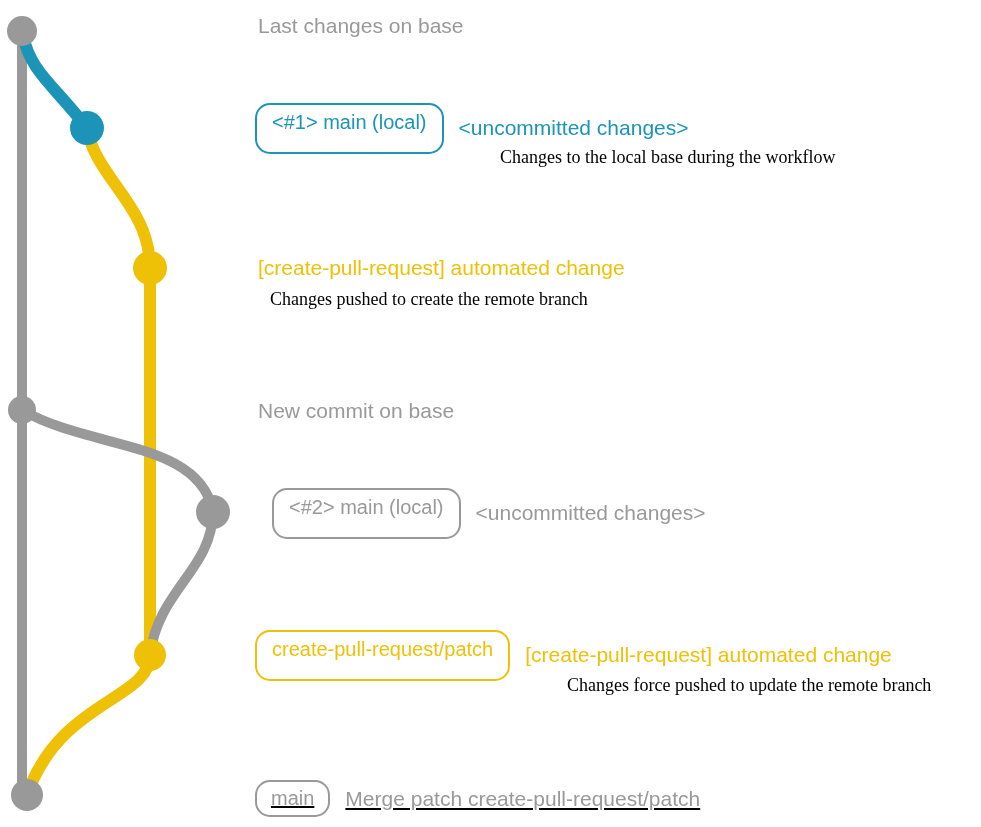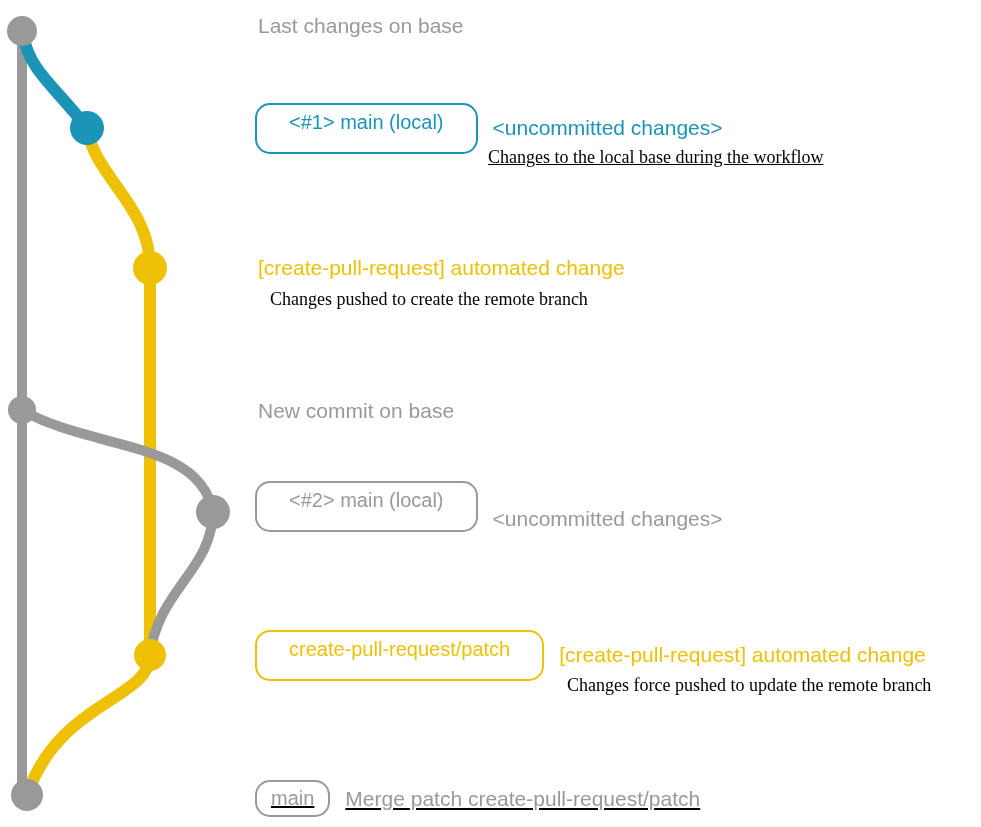--- a/index.html
+++ b/index.html
@@ -37,21 +37,21 @@
     display: flex;
     align-items: center;
     gap: 15px;
     height: 38px;
   }
   .badge {
     display: inline-block;
     box-sizing: border-box;
     height: 51px;
     line-height: 34px;
-    padding: 0 32px;
+    padding: 0 15px;
     border: 2px solid;
     border-radius: 15px;
     font-size: 20px;
     white-space: nowrap;
   }
   .c-gray   { color: var(--gray, #999999); }
   .c-blue   { color: var(--blue, #1b94b8); }
   .c-yellow { color: var(--yellow, #eec107); }
   .b-gray   { border-color: var(--gray, #999999); }
   .b-blue   { border-color: var(--blue, #1b94b8); }
@@ -82,28 +82,28 @@
     <circle cx="213" cy="512" r="17" fill="#999999"></circle>
     <circle cx="150" cy="655" r="16" fill="#eec107"></circle>
   </svg>
 
   <div class="abs sans-label c-gray" style="left:258px; top:13px;">Last changes on base</div>
 
   <div class="abs row" style="left:255px; top:109px;">
     <span class="badge b-blue c-blue">&lt;#1&gt; main (local)</span>
     <span class="sans-label c-blue">&lt;uncommitted changes&gt;</span>
   </div>
-  <div class="abs serif-note" style="left:488px; top:146px;text-decoration:underline;">Changes to the local base during the workflow</div>
+  <div class="abs serif-note" style="left:500px; top:146px;">Changes to the local base during the workflow</div>
 
   <div class="abs sans-label c-yellow" style="left:258px; top:255px;">[create-pull-request] automated change</div>
   <div class="abs serif-note" style="left:270px; top:288px;">Changes pushed to create the remote branch</div>
 
   <div class="abs sans-label c-gray" style="left:258px; top:398px;">New commit on base</div>
 
-  <div class="abs row" style="left:255px; top:494px;align-items:flex-end;">
+  <div class="abs row" style="left:272px; top:494px;">
     <span class="badge b-gray c-gray">&lt;#2&gt; main (local)</span>
     <span class="sans-label c-gray">&lt;uncommitted changes&gt;</span>
   </div>
 
   <div class="abs row" style="left:255px; top:636px;">
     <span class="badge b-yellow c-yellow">create-pull-request/patch</span>
     <span class="sans-label c-yellow">[create-pull-request] automated change</span>
   </div>
   <div class="abs serif-note" style="left:567px; top:674px;">Changes force pushed to update the remote branch</div>
 

